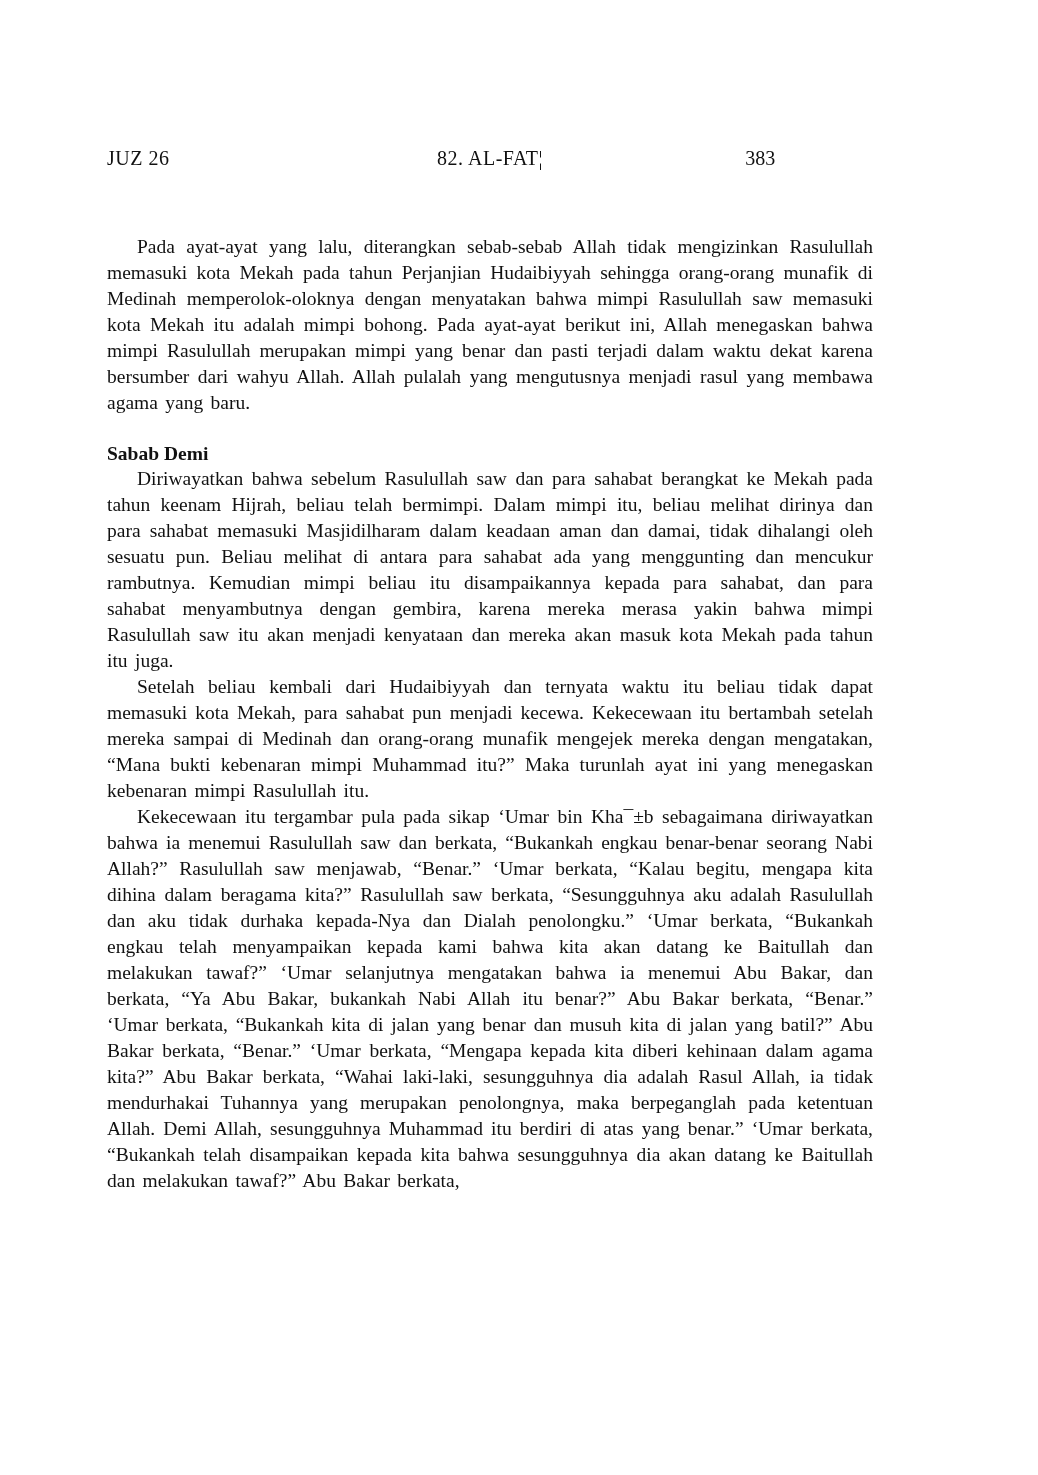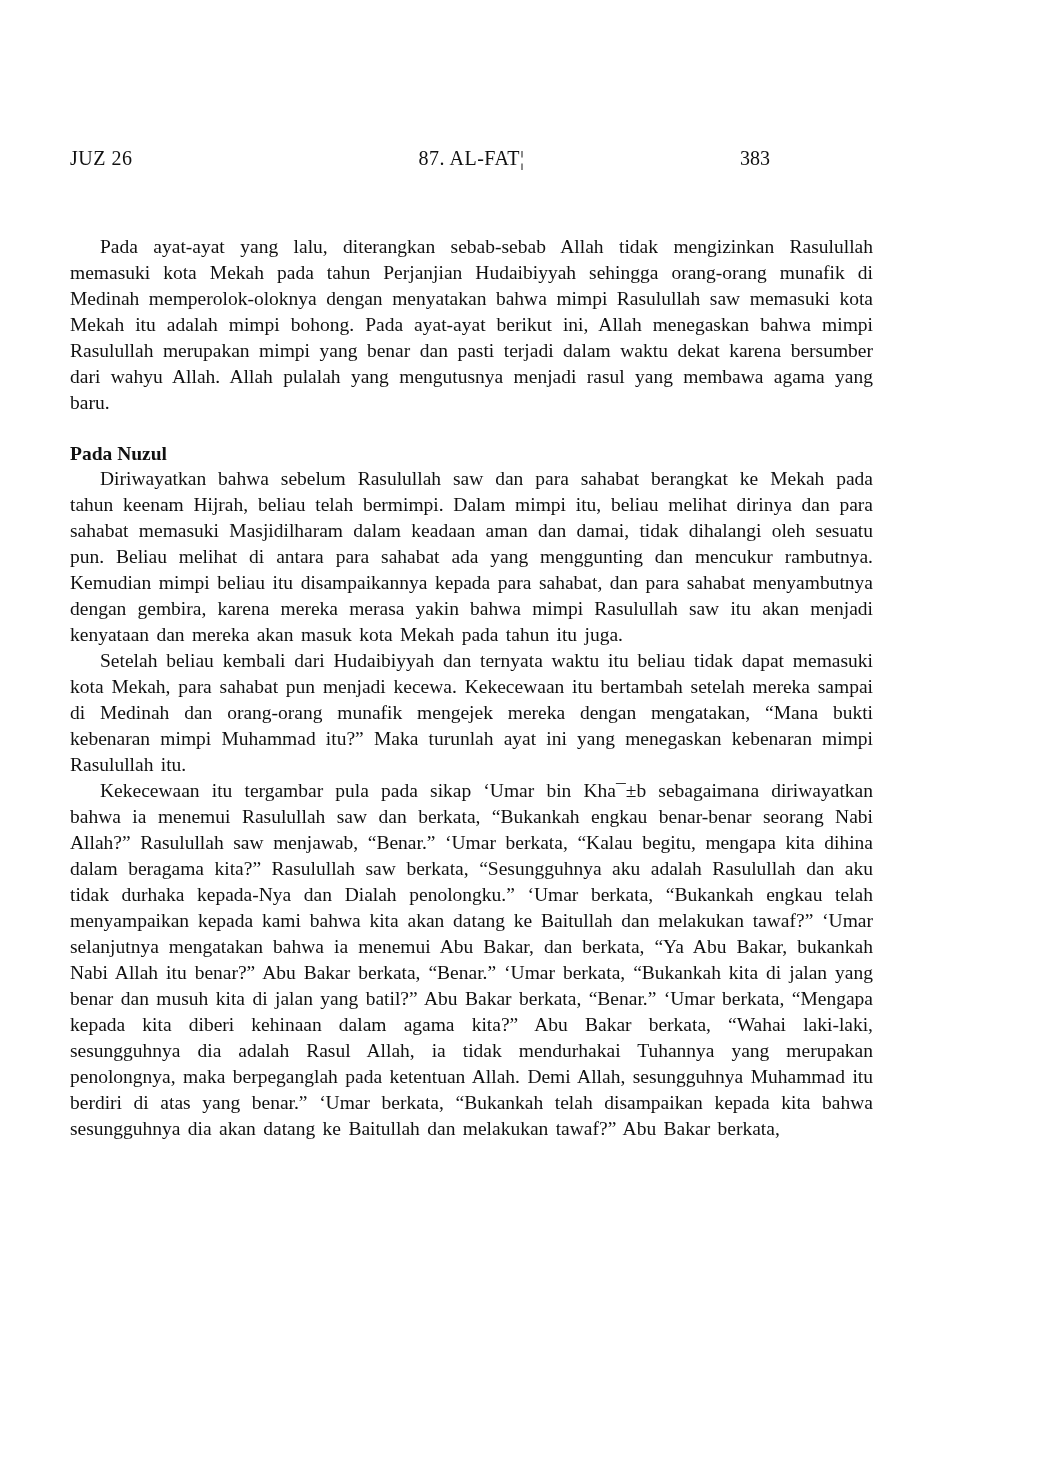--- a/index.html
+++ b/index.html
@@ -12,21 +12,21 @@
     height: 1475px;
     color: #111111;
     font-family: "Liberation Serif", serif;
     -webkit-font-smoothing: antialiased;
   }
   .page {
     position: relative;
     width: 1038px;
     height: 1475px;
     box-sizing: border-box;
-    padding: 146px 165px 40px 70px;
+    padding: 146px 165px 40px 107px;
     background: #ffffff;
     overflow: hidden;
   }
   .running-header {
     display: flex;
     align-items: baseline;
     font-size: 20px;
     line-height: 24px;
     color: #111111;
   }
@@ -67,32 +67,32 @@
     color: #111111;
   }
 </style>
 </head>
 <body>
 
 <div class="page">
 
   <div class="running-header">
     <span class="hdr-left">JUZ 26</span>
-    <span class="hdr-center">87. AL-FAT¦</span>
+    <span class="hdr-center">82. AL-FAT¦</span>
     <span class="hdr-right">383</span>
   </div>
 
   <div class="body-text">
 
     <div class="section">
       <p class="para">Pada ayat-ayat yang lalu, diterangkan sebab-sebab Allah tidak mengizinkan Rasulullah memasuki kota Mekah pada tahun Perjanjian Hudaibiyyah sehingga orang-orang munafik di Medinah memperolok-oloknya dengan menyatakan bahwa mimpi Rasulullah saw memasuki kota Mekah itu adalah mimpi bohong. Pada ayat-ayat berikut ini, Allah menegaskan bahwa mimpi Rasulullah merupakan mimpi yang benar dan pasti terjadi dalam waktu dekat karena bersumber dari wahyu Allah. Allah pulalah yang mengutusnya menjadi rasul yang membawa agama yang baru.</p>
     </div>
 
     <div class="section">
-      <h2 class="section-heading">Pada Nuzul</h2>
+      <h2 class="section-heading">Sabab Demi</h2>
       <p class="para">Diriwayatkan bahwa sebelum Rasulullah saw dan para sahabat berangkat ke Mekah pada tahun keenam Hijrah, beliau telah bermimpi. Dalam mimpi itu, beliau melihat dirinya dan para sahabat memasuki Masjidilharam dalam keadaan aman dan damai, tidak dihalangi oleh sesuatu pun. Beliau melihat di antara para sahabat ada yang menggunting dan mencukur rambutnya. Kemudian mimpi beliau itu disampaikannya kepada para sahabat, dan para sahabat menyambutnya dengan gembira, karena mereka merasa yakin bahwa mimpi Rasulullah saw itu akan menjadi kenyataan dan mereka akan masuk kota Mekah pada tahun itu juga.</p>
       <p class="para">Setelah beliau kembali dari Hudaibiyyah dan ternyata waktu itu beliau tidak dapat memasuki kota Mekah, para sahabat pun menjadi kecewa. Kekecewaan itu bertambah setelah mereka sampai di Medinah dan orang-orang munafik mengejek mereka dengan mengatakan, “Mana bukti kebenaran mimpi Muhammad itu?” Maka turunlah ayat ini yang menegaskan kebenaran mimpi Rasulullah itu.</p>
       <p class="para">Kekecewaan itu tergambar pula pada sikap ‘Umar bin Kha¯±b sebagaimana diriwayatkan bahwa ia menemui Rasulullah saw dan berkata, “Bukankah engkau benar-benar seorang Nabi Allah?” Rasulullah saw menjawab, “Benar.” ‘Umar berkata, “Kalau begitu, mengapa kita dihina dalam beragama kita?” Rasulullah saw berkata, “Sesungguhnya aku adalah Rasulullah dan aku tidak durhaka kepada-Nya dan Dialah penolongku.” ‘Umar berkata, “Bukankah engkau telah menyampaikan kepada kami bahwa kita akan datang ke Baitullah dan melakukan tawaf?” ‘Umar selanjutnya mengatakan bahwa ia menemui Abu Bakar, dan berkata, “Ya Abu Bakar, bukankah Nabi Allah itu benar?” Abu Bakar berkata, “Benar.” ‘Umar berkata, “Bukankah kita di jalan yang benar dan musuh kita di jalan yang batil?” Abu Bakar berkata, “Benar.” ‘Umar berkata, “Mengapa kepada kita diberi kehinaan dalam agama kita?” Abu Bakar berkata, “Wahai laki-laki, sesungguhnya dia adalah Rasul Allah, ia tidak mendurhakai Tuhannya yang merupakan penolongnya, maka berpeganglah pada ketentuan Allah. Demi Allah, sesungguhnya Muhammad itu berdiri di atas yang benar.” ‘Umar berkata, “Bukankah telah disampaikan kepada kita bahwa sesungguhnya dia akan datang ke Baitullah dan melakukan tawaf?” Abu Bakar berkata,</p>
     </div>
 
   </div>
 
 </div>
 
 </body></html>

